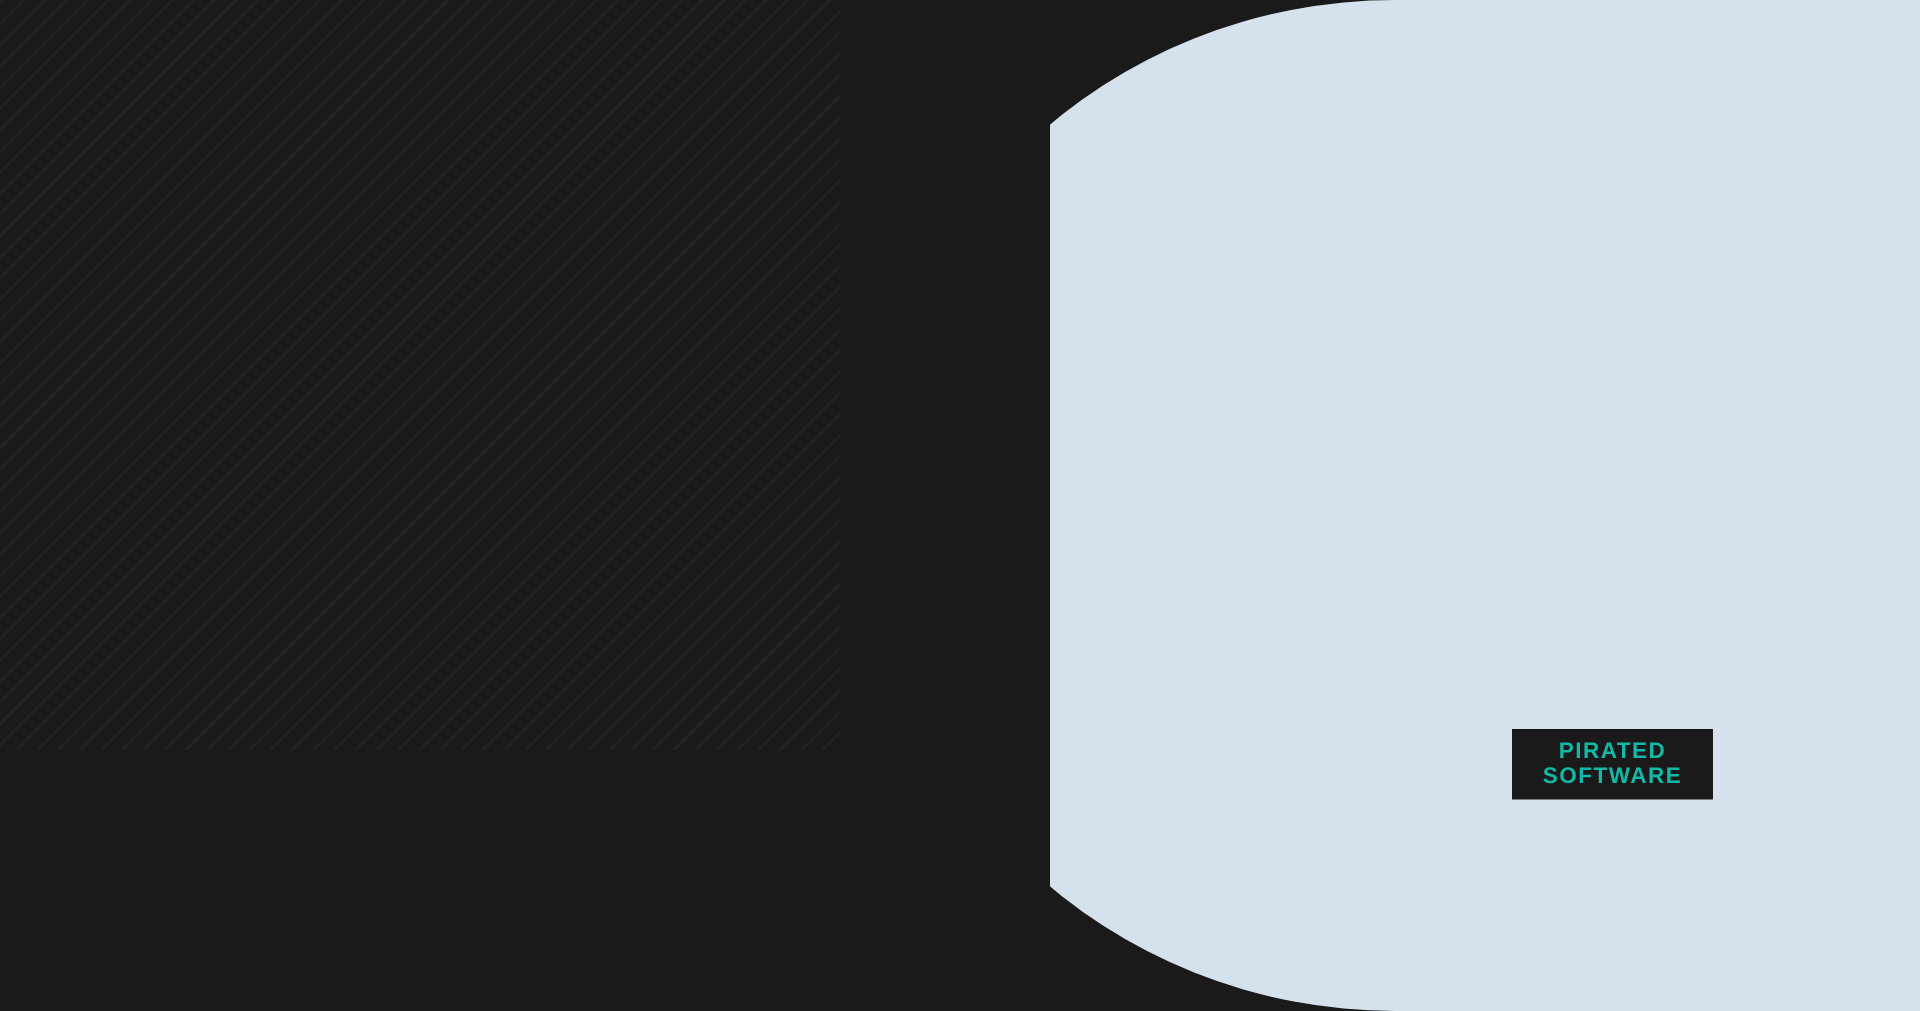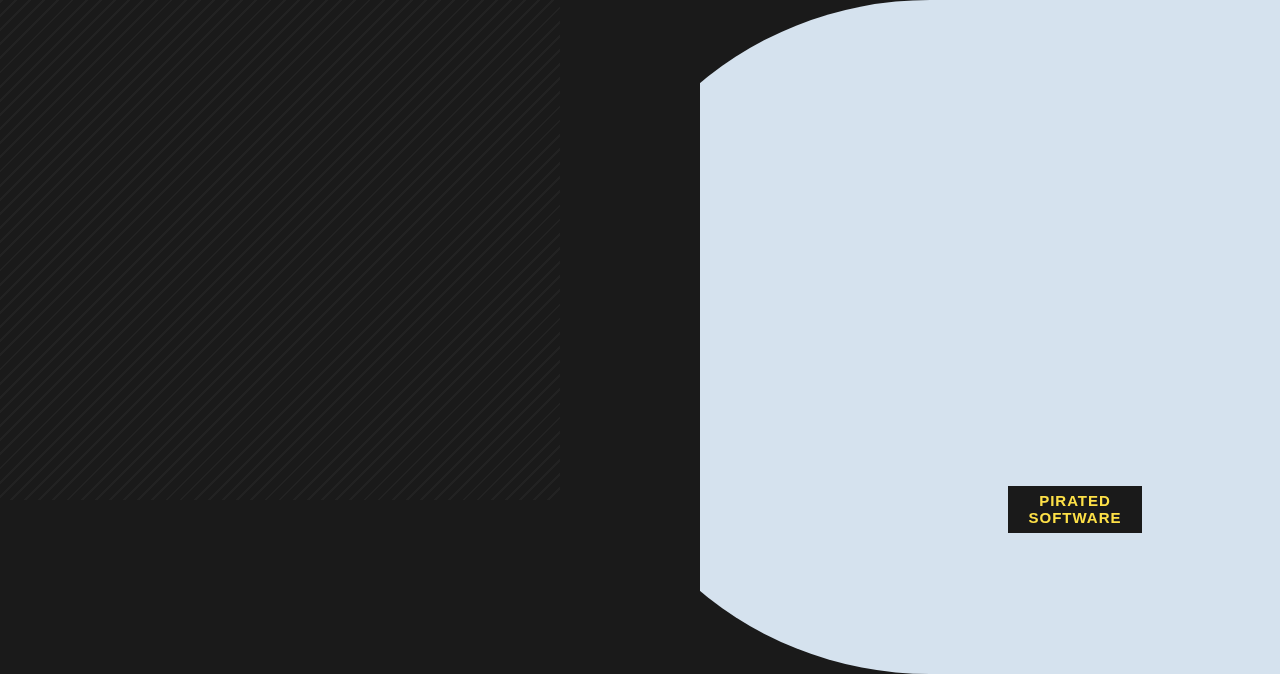--- a/index.html
+++ b/index.html
@@ -131,21 +131,21 @@
   position: absolute;
   left: 1010px; top: 643px;
   font-size: 17px;
   color: #1a1a1a;
   letter-spacing: 0.5px;
 }
 
 .pirated-label {
   position: absolute;
   background: #1a1a1a;
-  color: #fde047;
+  color: #14b8a6;
   font-weight: 700;
   font-size: 15px;
   text-align: center;
   padding: 6px 10px;
   line-height: 1.15;
   letter-spacing: 1px;
   z-index: 5;
 }
 </style>
 </head>

